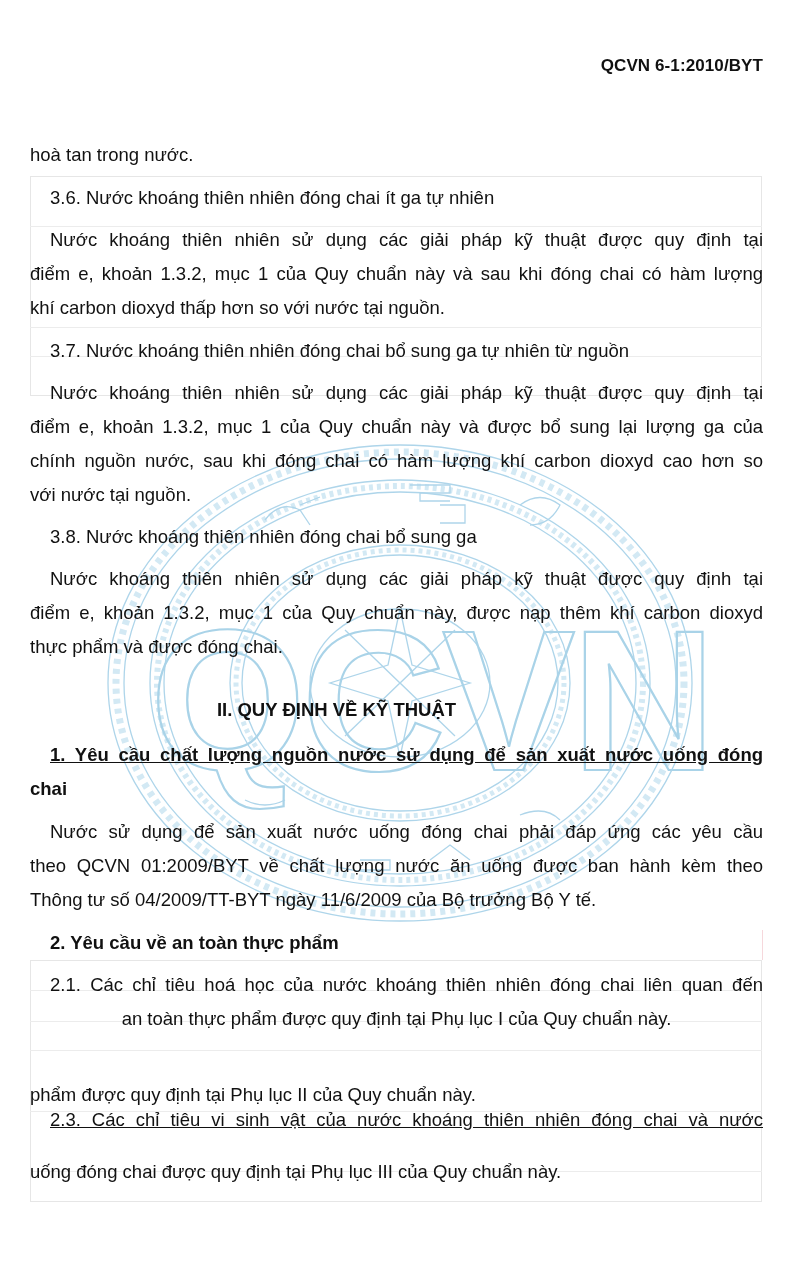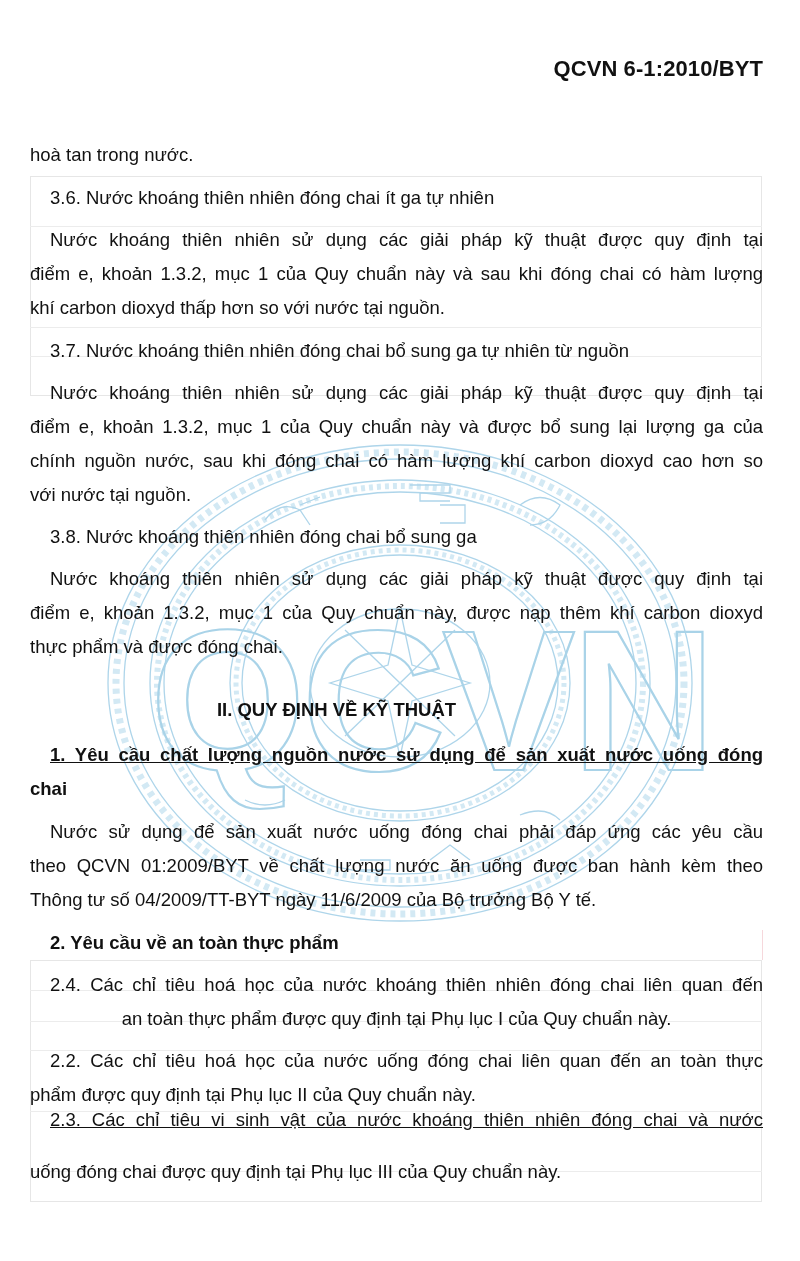--- a/index.html
+++ b/index.html
@@ -1,20 +1,20 @@
 <!DOCTYPE html>
 <html><head>
 <meta charset="utf-8">
 <style>
   html, body { margin: 0; padding: 0; background: #ffffff; }
   body { width: 800px; height: 1261px; position: relative; overflow: hidden;
          font-family: "Liberation Sans", sans-serif; color: #111111; }
   .watermark { position: absolute; left: 0; top: 0; width: 800px; height: 1261px; pointer-events: none; z-index: 0; }
   .page { position: absolute; left: 0; top: 0; width: 800px; height: 1261px; z-index: 1; }
-  .header-code { position: absolute; right: 37px; top: 56px; font-weight: bold; font-size: 22px; letter-spacing: 0.1px; }
+  .header-code { position: absolute; right: 37px; top: 56px; font-weight: bold; font-size: 17px; letter-spacing: 0.1px; }
   .box { position: absolute; left: 30px; width: 732px; border: 1px solid #e6e6e6; box-sizing: border-box; }
   .rule { position: absolute; left: 30px; width: 732px; height: 0; border-top: 1px solid #ececec; }
   .line { position: absolute; left: 30px; width: 733px; font-size: 18.5px; line-height: 24px; white-space: nowrap; }
   .line.j { text-align: justify; text-align-last: justify; }
   .ind { padding-left: 20px; box-sizing: border-box; }
   .b { font-weight: bold; }
   .center { text-align: center; left: 0; width: 673px; }
   .pinkmark { position: absolute; left: 762px; top: 930px; width: 1px; height: 30px; background: #f6d8dc; }
 </style>
 </head>
@@ -92,22 +92,21 @@
   <div class="line b center" style="top:698px;">II. QUY ĐỊNH VỀ KỸ THUẬT</div>
   <div class="line j b ind" style="top:743px;text-decoration:underline;">1. Yêu cầu chất lượng nguồn nước sử dụng để sản xuất nước uống đóng</div>
   <div class="line b" style="top:777px;">chai</div>
 
   <div class="line j ind" style="top:820px;">Nước sử dụng để sản xuất nước uống đóng chai phải đáp ứng các yêu cầu</div>
   <div class="line j" style="top:854px;">theo QCVN 01:2009/BYT về chất lượng nước ăn uống được ban hành kèm theo</div>
   <div class="line" style="top:888px;">Thông tư số 04/2009/TT-BYT ngày 11/6/2009 của Bộ trưởng Bộ Y tế.</div>
 
   <div class="line b ind" style="top:931px;">2. Yêu cầu về an toàn thực phẩm</div>
 
-  <div class="line j ind" style="top:973px;">2.4. Các chỉ tiêu hoá học của nước khoáng thiên nhiên đóng chai liên quan đến</div>
+  <div class="line j ind" style="top:973px;">2.1. Các chỉ tiêu hoá học của nước khoáng thiên nhiên đóng chai liên quan đến</div>
   <div class="line" style="top:1007px;text-align:center;">an toàn thực phẩm được quy định tại Phụ lục I của Quy chuẩn này.</div>
 
-  <div class="line j ind" style="top:1049px;">2.2. Các chỉ tiêu hoá học của nước uống đóng chai liên quan đến an toàn thực</div>
   <div class="line" style="top:1083px;">phẩm được quy định tại Phụ lục II của Quy chuẩn này.</div>
 
   <div class="line j ind" style="top:1108px;text-decoration:underline;">2.3. Các chỉ tiêu vi sinh vật của nước khoáng thiên nhiên đóng chai và nước</div>
   <div class="line" style="top:1160px;">uống đóng chai được quy định tại Phụ lục III của Quy chuẩn này.</div>
 
 </div>
 
 </body></html>

